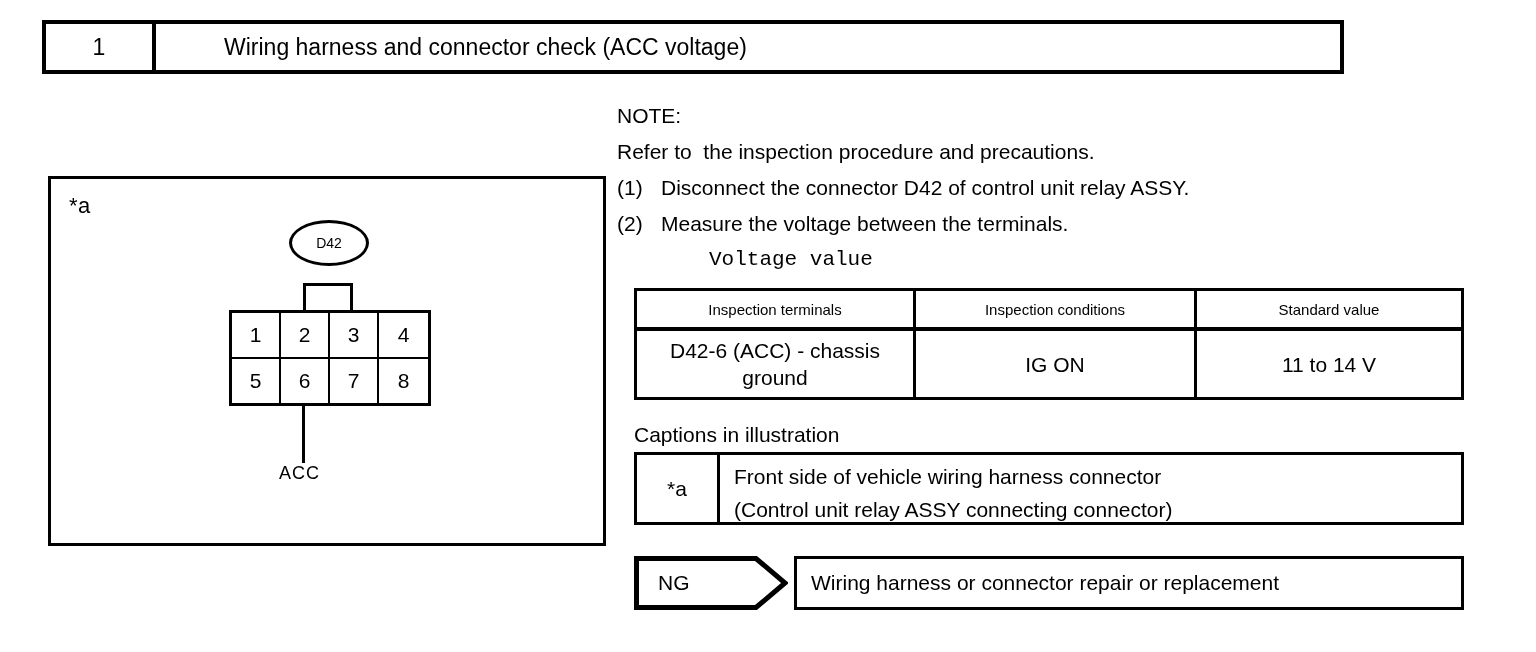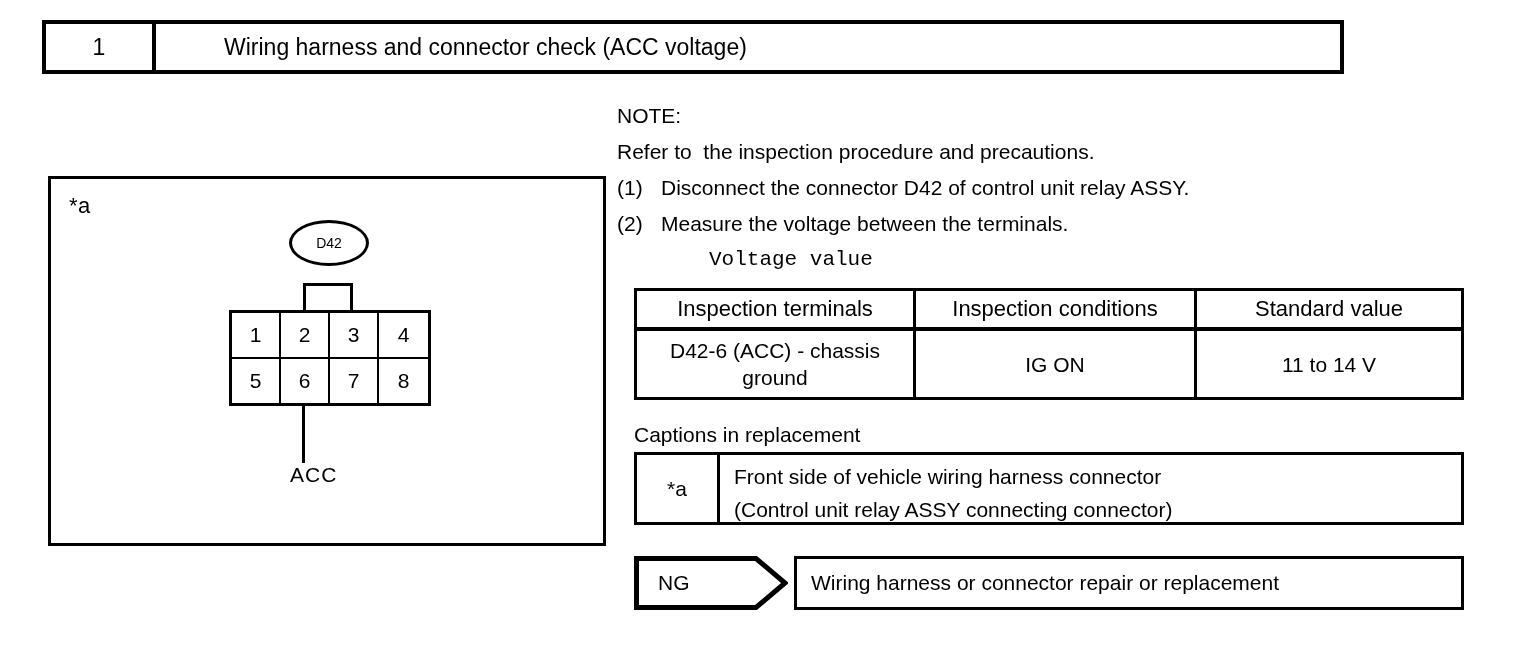--- a/index.html
+++ b/index.html
@@ -121,23 +121,22 @@
     left: 251px;
     top: 227px;
     width: 3px;
     height: 57px;
     background: #000;
   }
   #acc-label {
     position: absolute;
     left: 228px;
     top: 284px;
-    font-size: 21px;
+    font-size: 18px;
     letter-spacing: 1px;
-    margin-left: 11px;
   }
 
   
   #note-block {
     position: absolute;
     left: 617px;
     top: 98px;
     width: 830px;
   }
   .note-line {
@@ -171,21 +170,21 @@
     box-sizing: border-box;
     border-collapse: collapse;
   }
   #spec-table table {
     width: 100%;
     border-collapse: collapse;
     table-layout: fixed;
   }
   #spec-table th {
     font-weight: normal;
-    font-size: 22px;
+    font-size: 15px;
     height: 34px;
     border-right: 3px solid #000;
     border-bottom: 4px solid #000;
   }
   #spec-table th:last-child { border-right: none; margin-top: 12px; }
   #spec-table td {
     font-size: 21px;
     height: 68px;
     text-align: center;
     border-right: 3px solid #000;
@@ -333,21 +332,21 @@
     <tbody>
       <tr>
         <td>D42-6 (ACC) - chassis ground</td>
         <td>IG ON</td>
         <td>11 to 14 V</td>
       </tr>
     </tbody>
   </table>
 </div>
 
-<div id="captions-title">Captions in replacement</div>
+<div id="captions-title">Captions in illustration</div>
 
 <div id="captions-table">
   <div id="caption-key-cell">*a</div>
   <div id="caption-text-cell">
     <div>Front side of vehicle wiring harness connector</div>
     <div>(Control unit relay ASSY connecting connector)</div>
   </div>
 </div>
 
 <div id="ng-row">

